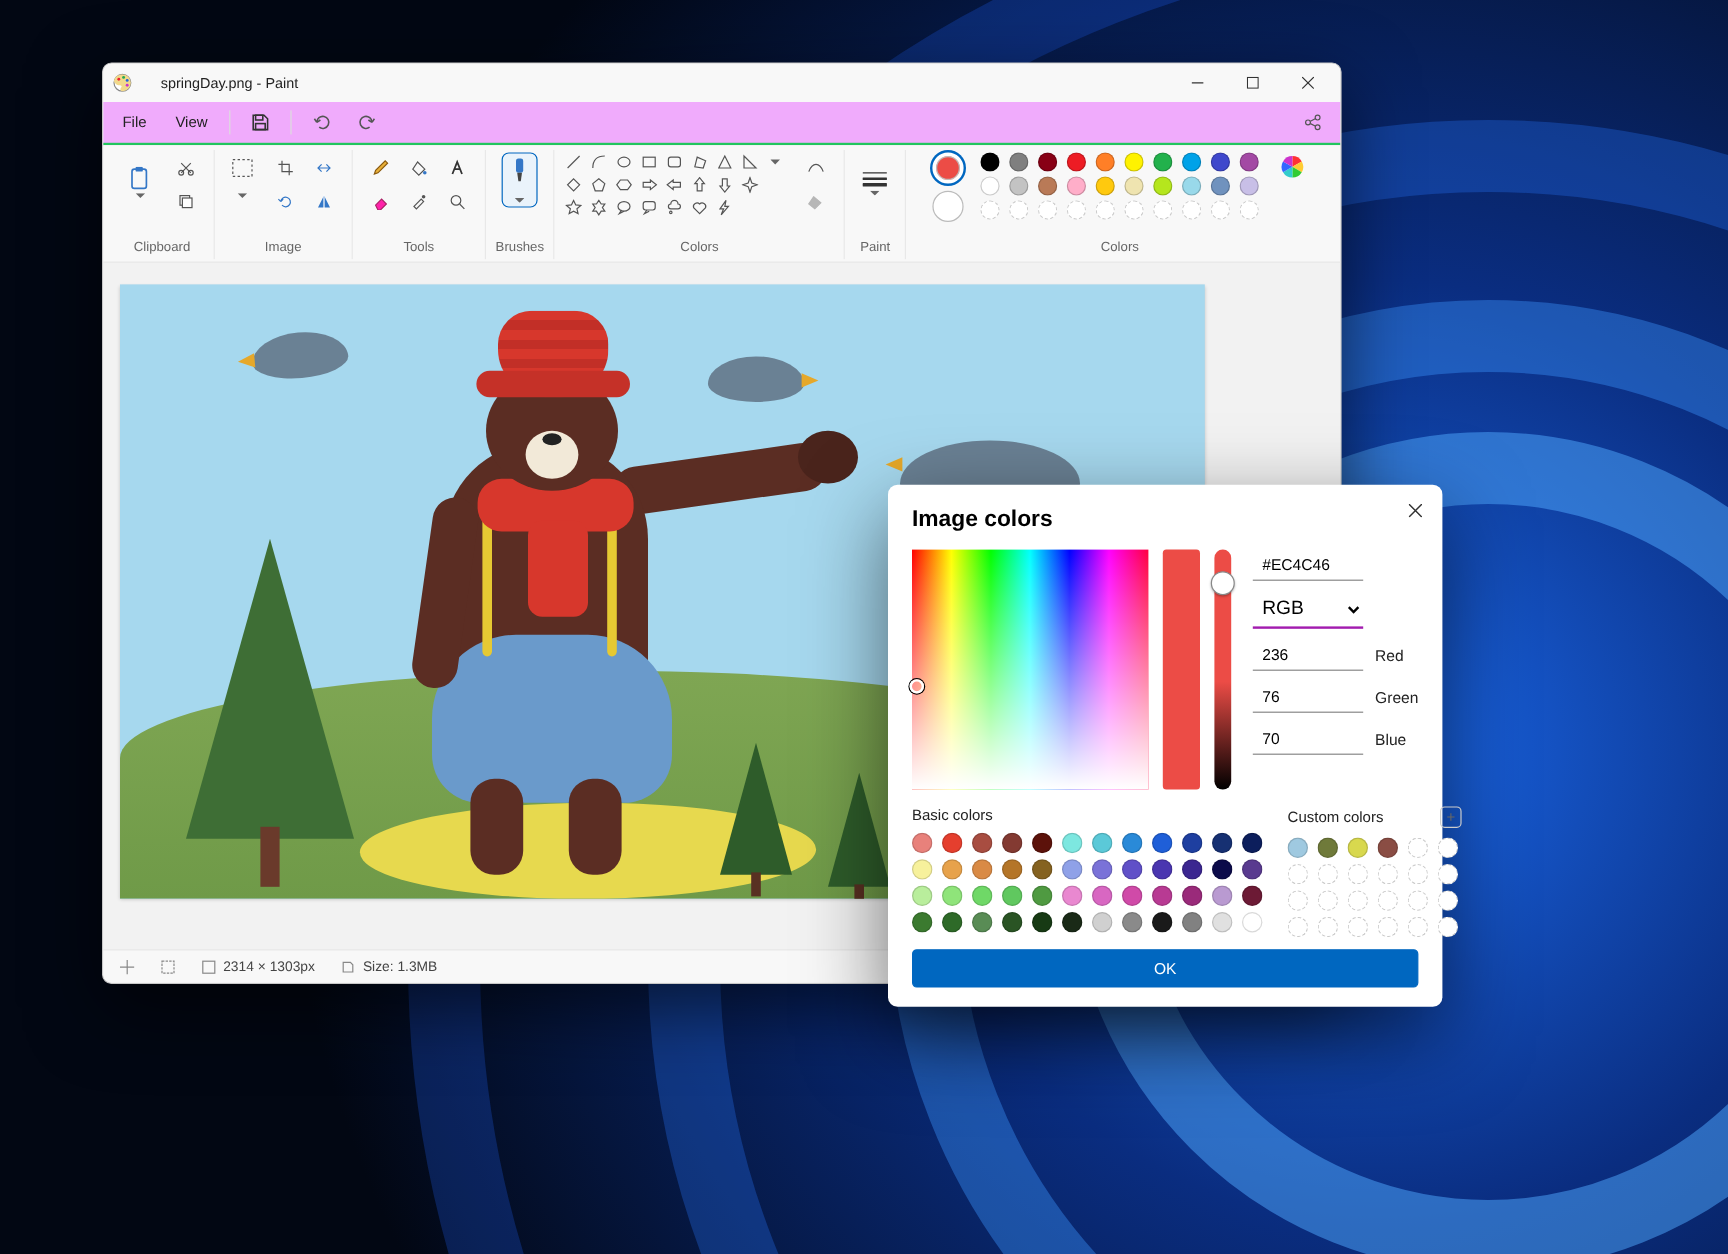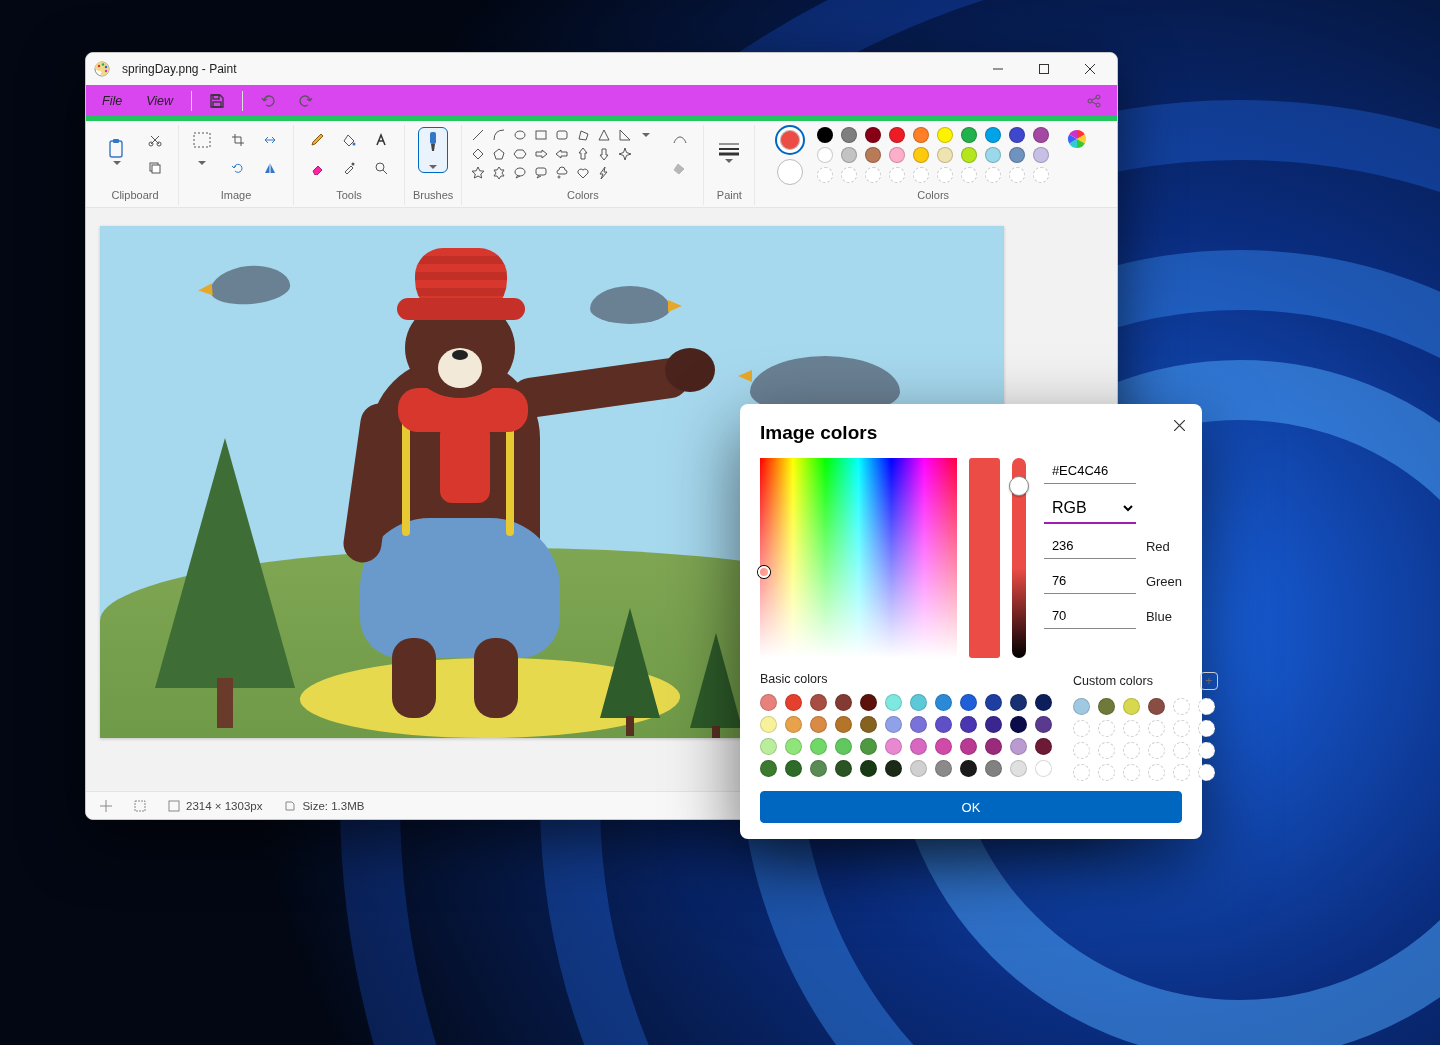--- a/index.html
+++ b/index.html
@@ -32,44 +32,44 @@
     border-radius: 8px;
     box-shadow: 0 20px 60px rgba(0,0,0,.6);
     overflow: hidden;
     border: 1px solid #c8c8c8;
     display: flex; flex-direction: column;
   }
   .titlebar {
     height: 32px; display:flex; align-items:center; justify-content:space-between;
     padding: 0 4px 0 8px; background:#f8f8f8;
   }
-  .titlebar-left { display:flex; align-items:center; gap:12px; }
+  .titlebar-left { display:flex; align-items:center; gap:24px; }
   .app-icon { width:16px; height:16px;}
   .title-text { font-size:12px; color:#222; }
   .win-controls { display:flex; }
   .win-btn { width:46px; height:32px; display:flex; align-items:center; justify-content:center; color:#555; }
 
   .menubar {
     height: 36px; display:flex; align-items:center; padding: 0 6px; gap:4px;
-    border-bottom:5px solid #22c55e; background:#d946ef;font-style:italic;
+    border-bottom:2px solid #22c55e; background:#f0abfc;
   }
   .menu-item { padding:6px 10px; border-radius:4px; font-size:12.5px; color:#222;}
   .menu-sep { width:1px; height:20px; background:#ddd; margin:0 4px;}
   .icon-btn { width:34px; height:30px; display:flex; align-items:center; justify-content:center; border-radius:4px; color:#444;}
 
   .ribbon {
     display:flex; background:#f8f8f8; border-bottom:1px solid #e4e4e4; padding:4px 6px 2px;
   }
   .ribbon-group {
     display:flex; flex-direction:column; align-items:center; padding:2px 8px 4px;
     border-right:1px solid #e8e8e8;
   }
   .ribbon-group:last-child { border-right:none; }
   .group-body { display:flex; align-items:flex-start; gap:6px; min-height:58px;}
-  .group-label { font-size:11px; color:#666; margin-top:4px;}
+  .group-label { font-size:11px; color:#666; margin-top:15px;}
   .rb { width:30px; height:26px; display:flex; align-items:center; justify-content:center; border-radius:4px; color:#333;}
   .rb.tall { width:34px; height:50px; flex-direction:column; gap:2px;}
   .col { display:flex; flex-direction:column; gap:2px;}
   .row { display:flex; gap:2px;}
   .brush-sel { border:1px solid #0067c0; border-radius:6px; background:#eaf3fb; padding:3px;
     width:30px; height:46px; display:flex; flex-direction:column; align-items:center; justify-content:space-between;}
   .shape-grid { display:grid; grid-template-columns:repeat(9,17px); gap:3px 4px;}
   .shape-ic { width:16px; height:16px; display:flex; align-items:center; justify-content:center; color:#555;}
   .color-swatch-main {
     display:flex; flex-direction:column; gap:6px; align-items:center; padding-right:8px;

